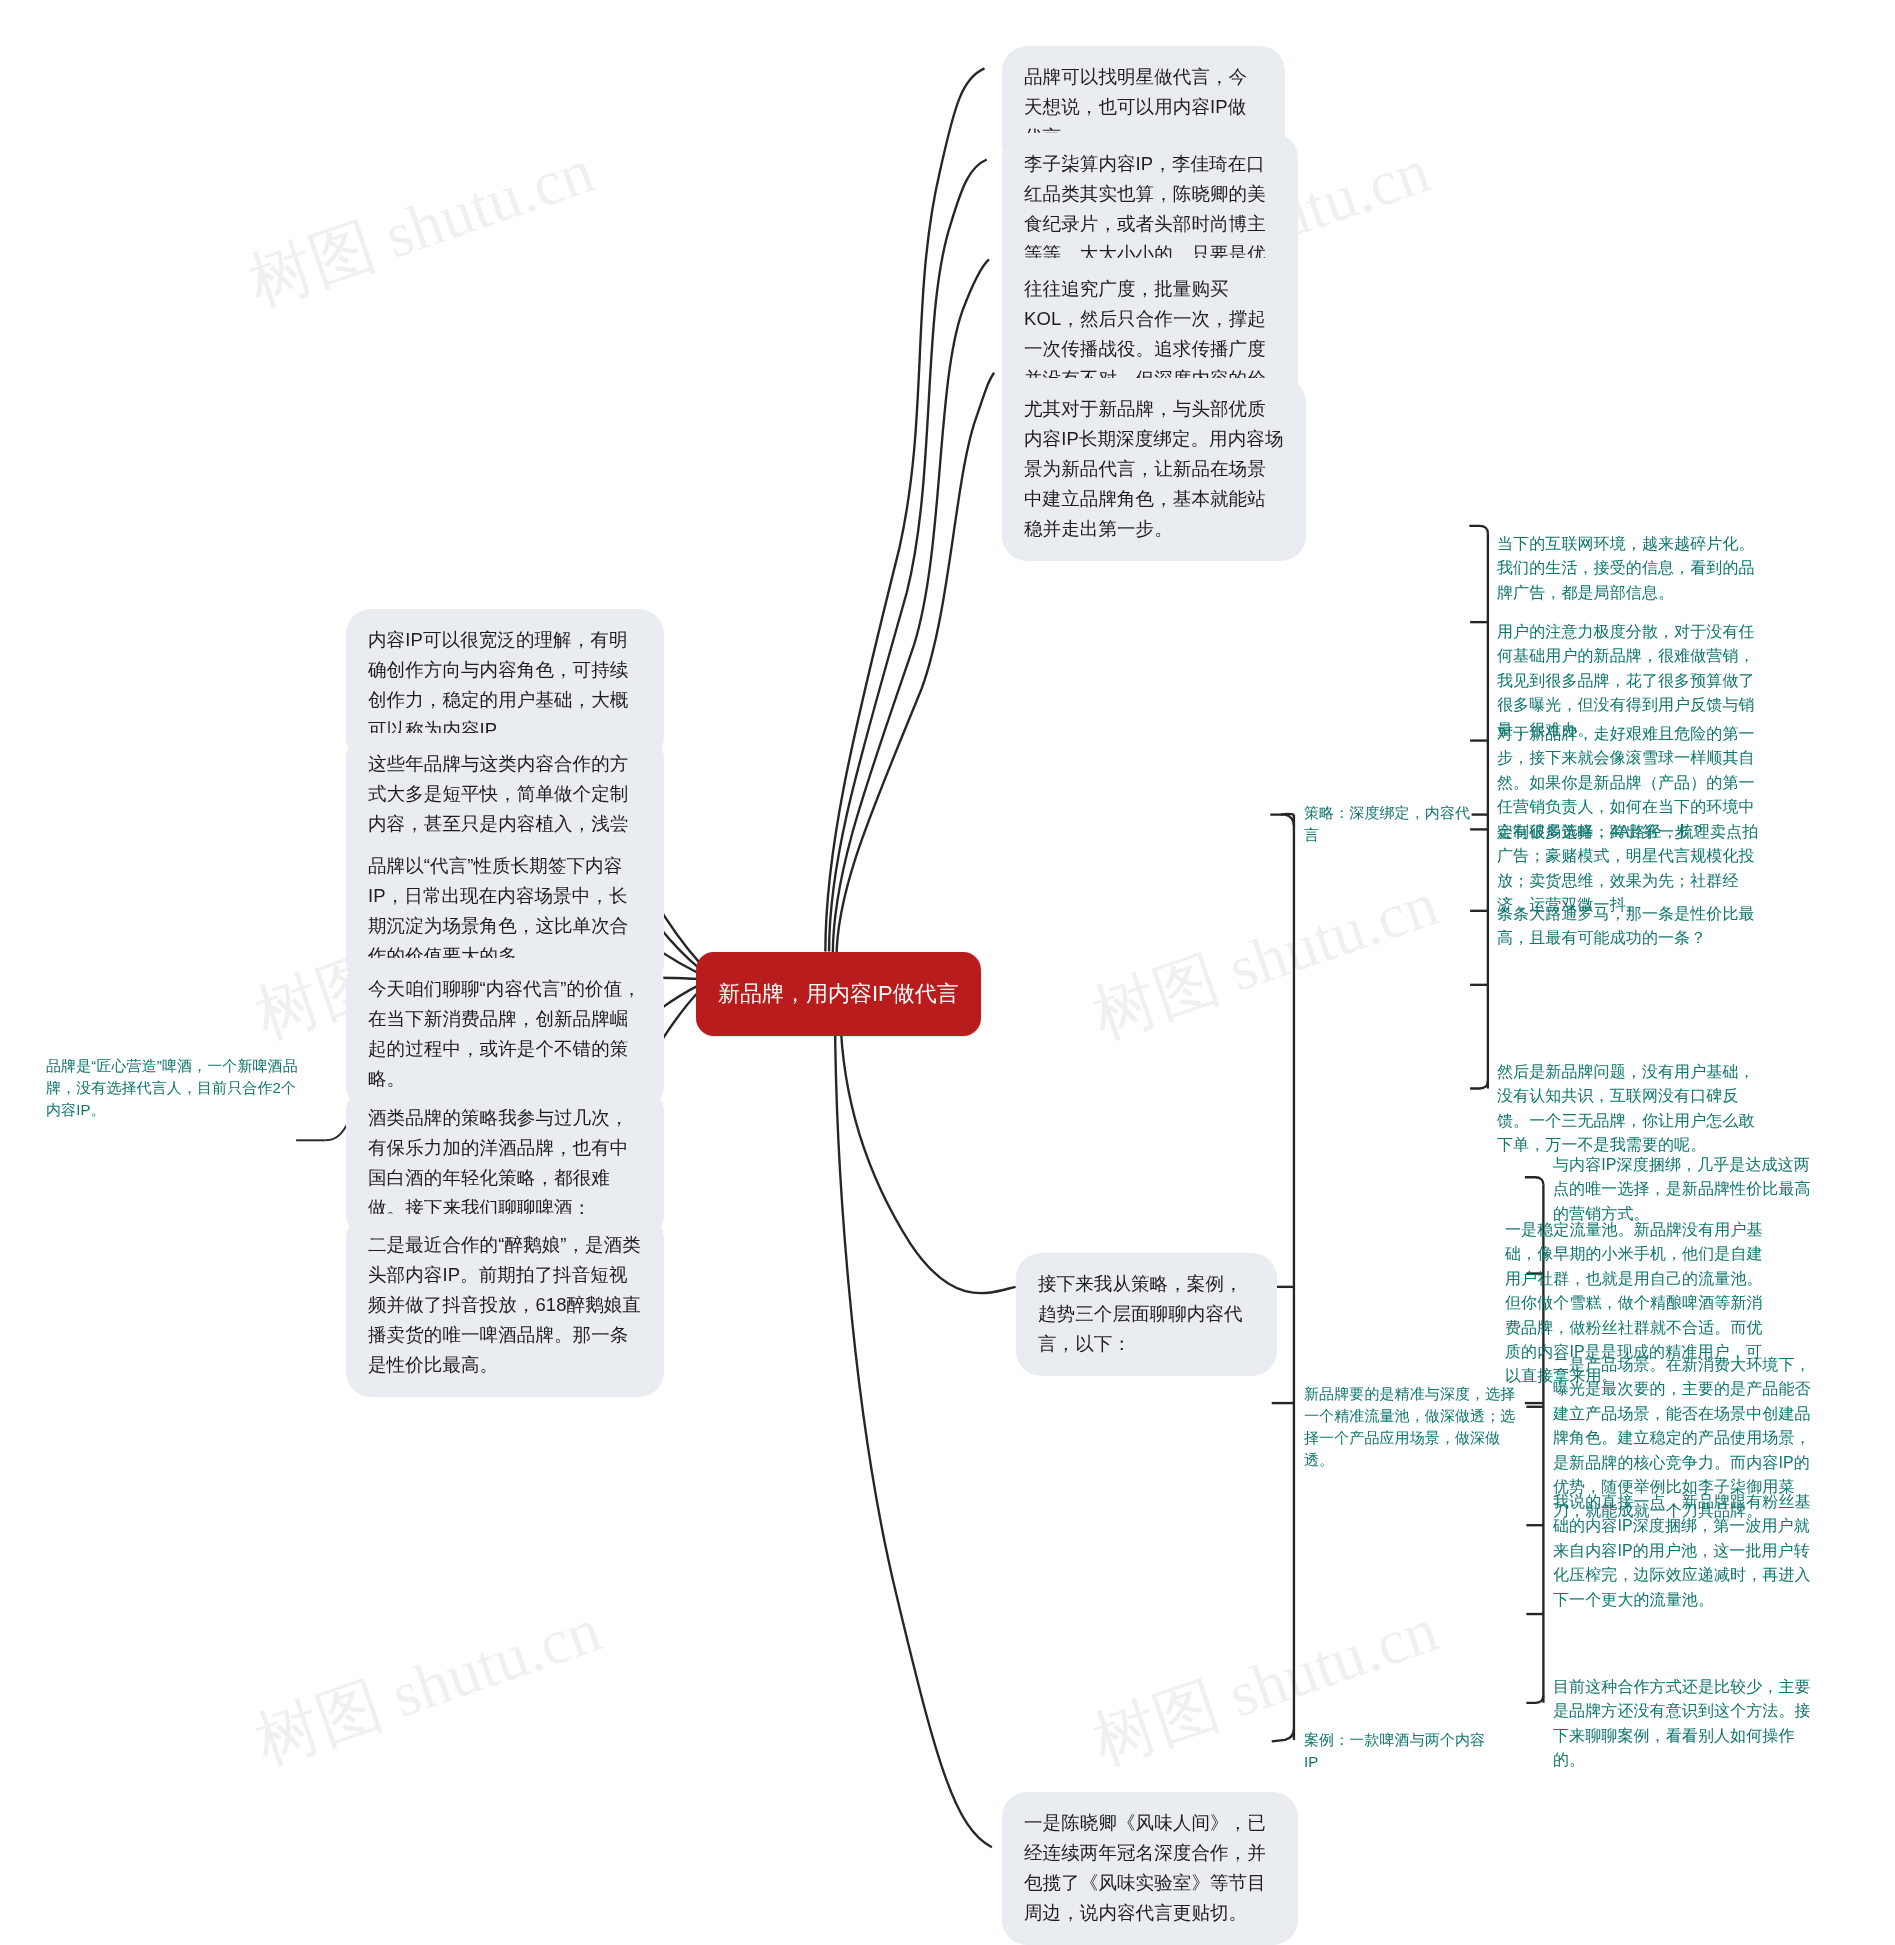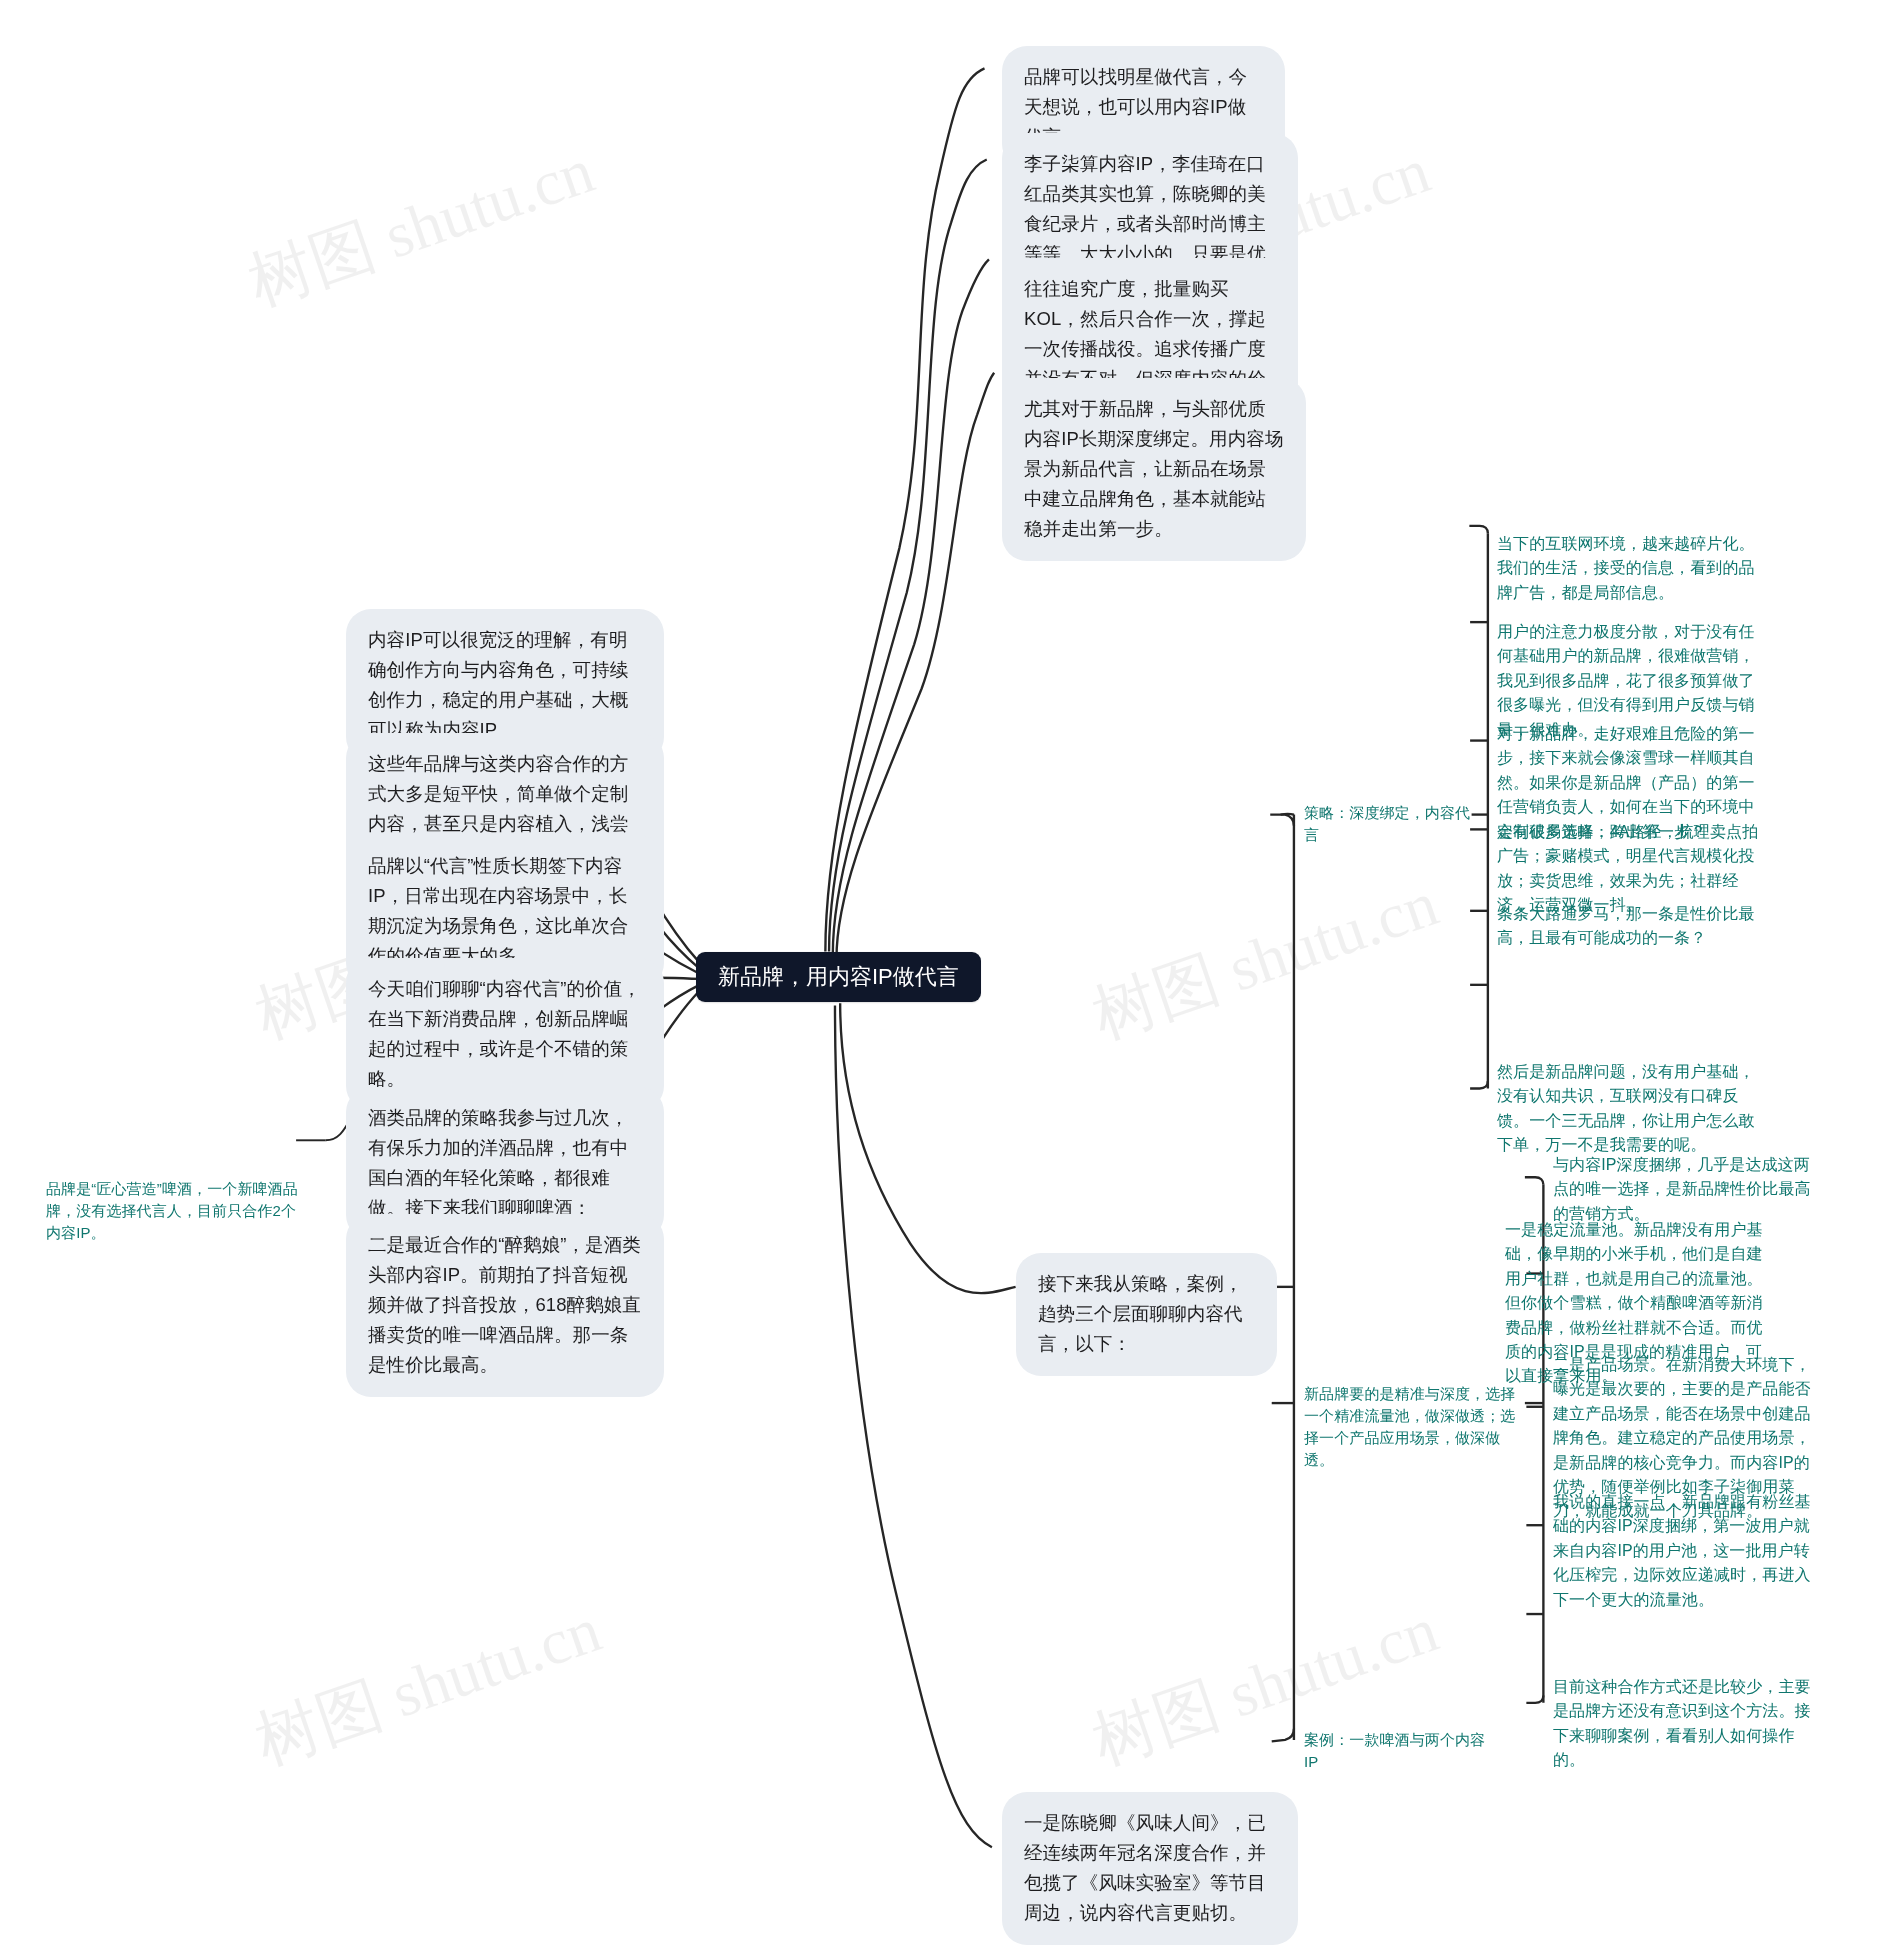--- a/index.html
+++ b/index.html
@@ -39,26 +39,26 @@
     background:#e9edf2;
     border-radius:25px;
     color:#1d1d1f;
     font-size:18.5px;
     line-height:30px;
     padding:16.3px 22px 16.3px 22px;
     letter-spacing:0.1px;
     text-align:left;
   }
   .root{
-    background:#0f172a;
-    border-radius:9px;
+    background:#b91c1c;
+    border-radius:18px;
     color:#ffffff;
     font-size:22px;
     line-height:28px;
-    padding:11px 22px;
+    padding:28px 22px;
     white-space:nowrap;
     font-weight:400;
     box-shadow:0 0.7px 1.5px rgba(0,0,0,.12);
   }
   .plain{
     color:#0f766e;
     font-size:16px;
     line-height:24.4px;
     letter-spacing:0.1px;
   }
@@ -156,21 +156,21 @@
   <div class="node" style="left:346px; top:958px; width:318px;">
     <div class="bubble">今天咱们聊聊“内容代言”的价值，在当下新消费品牌，创新品牌崛起的过程中，或许是个不错的策略。</div>
   </div>
   <div class="node" style="left:346px; top:1087px; width:318px;">
     <div class="bubble">酒类品牌的策略我参与过几次，有保乐力加的洋酒品牌，也有中国白酒的年轻化策略，都很难做。接下来我们聊聊啤酒：</div>
   </div>
   <div class="node" style="left:346px; top:1214px; width:318px;">
     <div class="bubble">二是最近合作的“醉鹅娘”，是酒类头部内容IP。前期拍了抖音短视频并做了抖音投放，618醉鹅娘直播卖货的唯一啤酒品牌。那一条是性价比最高。</div>
   </div>
 
-  <div class="node" style="left:46px; top:1178px; width:255px;">
+  <div class="node" style="left:46px; top:1055px; width:255px;">
     <div class="plain small">品牌是“匠心营造”啤酒，一个新啤酒品牌，没有选择代言人，目前只合作2个内容IP。</div>
   </div>
 
   <div class="node" style="left:1016px; top:1253px; width:261px;">
     <div class="bubble">接下来我从策略，案例，趋势三个层面聊聊内容代言，以下：</div>
   </div>
 
   <div class="node" style="left:1002px; top:1792px; width:296px;">
     <div class="bubble">一是陈晓卿《风味人间》，已经连续两年冠名深度合作，并包揽了《风味实验室》等节目周边，说内容代言更贴切。</div>
   </div>

